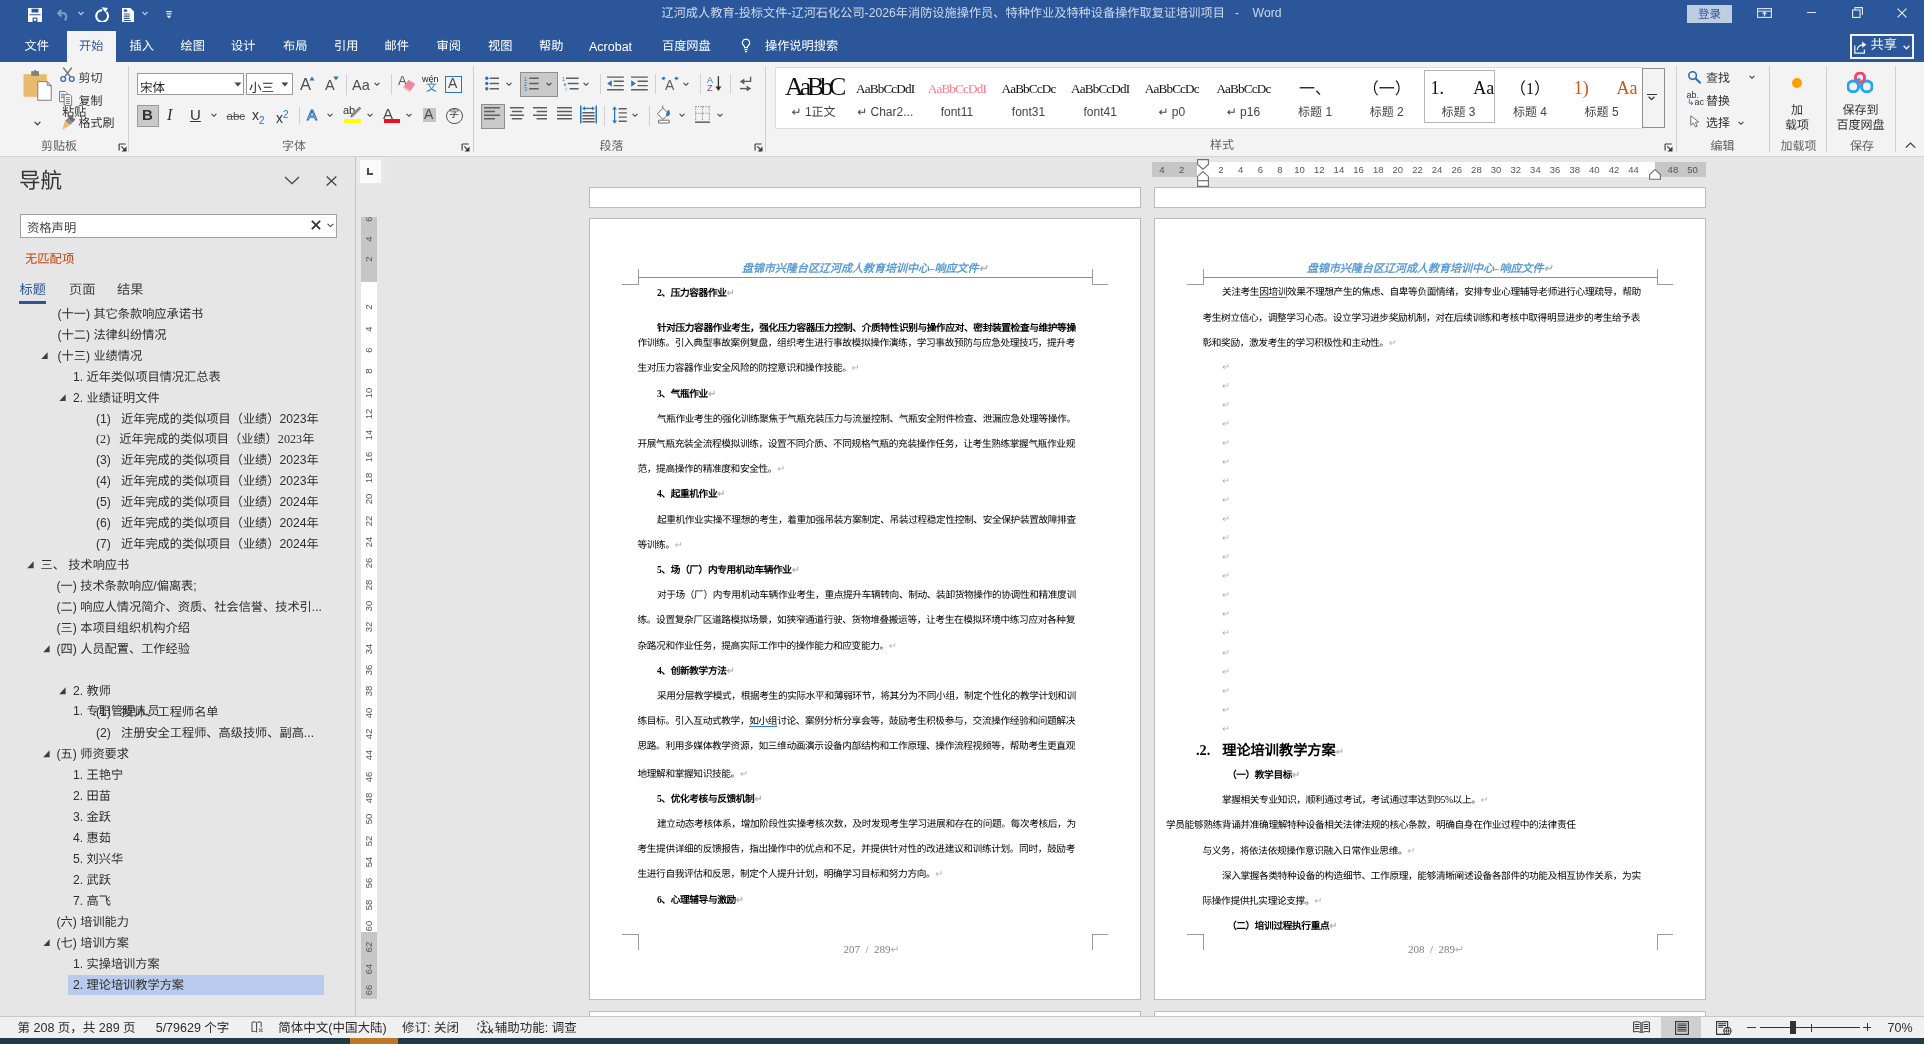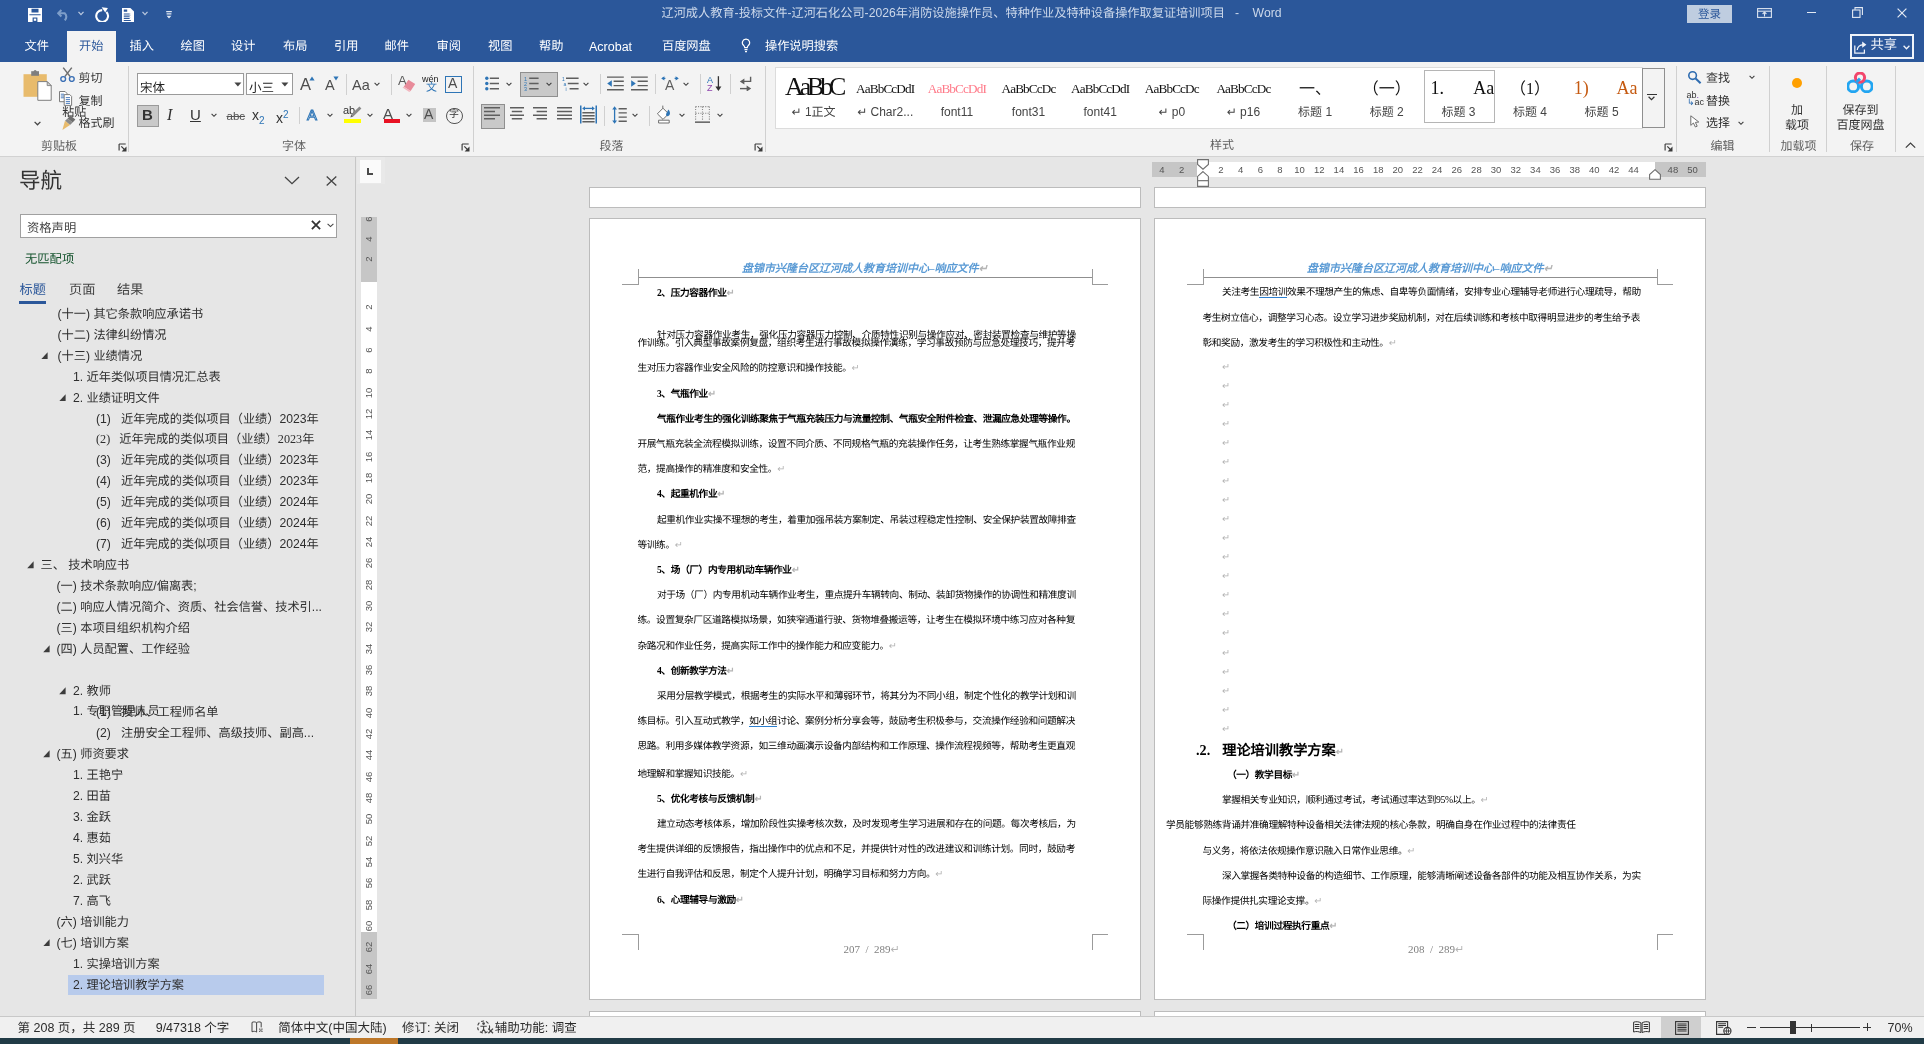--- a/index.html
+++ b/index.html
@@ -477,21 +477,21 @@
     <path fill="none" stroke="#444" stroke-width="1.3" d="M0.7 0.6 10.3 9.4M10.3 0.6 0.7 9.4"></path>
   </svg>
 <div class="a" style="left:20px;top:214px;width:315px;height:22px;background:#fff;border:1px solid #a0a0a0;"></div>
 <div class="a" style="left:27px;top:218px;font-size:12.3px;color:#444;">资格声明</div>
 <svg class="a" style="left:311px;top:220px" width="10" height="10" viewBox="0 0 10 10">
     <path fill="none" stroke="#333" stroke-width="1.8" d="M0.9 0.9 9.1 9.1M9.1 0.9 0.9 9.1"></path>
   </svg>
 <svg class="a" style="left:327px;top:223px" width="7" height="5" viewBox="0 0 7 5">
     <path fill="none" stroke="#444" stroke-width="1.1" d="M0.6 0.9 3.5 3.6 6.4 0.9"></path>
   </svg>
-<div class="a" style="left:25px;top:249px;font-size:12.3px;color:#14532d;">无匹配项</div>
+<div class="a" style="left:25px;top:249px;font-size:12.3px;color:#c2410c;">无匹配项</div>
 <div class="a" style="left:19.5px;top:279px;font-size:13.2px;color:#2b579a;">标题</div>
 <div class="a" style="left:69px;top:279px;font-size:13.2px;color:#444;">页面</div>
 <div class="a" style="left:117px;top:279px;font-size:13.2px;color:#444;">结果</div>
 <div class="a" style="left:19px;top:301px;width:27px;height:2.6px;background:#2b579a;"></div>
 
 <div class="a nt" style="left:57.5px;top:306.6px;">(十一) 其它条款响应承诺书</div>
 <div class="a nt" style="left:57.5px;top:327.6px;">(十二) 法律纠纷情况</div>
 <div class="a nt" style="left:57.5px;top:348.5px;">(十三) 业绩情况</div>
 <svg class="a" style="left:40.7px;top:351.6px" width="7" height="7.5" viewBox="0 0 7 7.5">
     <path fill="#3c3c3c" d="M6.6 0.2 6.6 7.2 0.2 7.2z"></path>
@@ -568,25 +568,25 @@
 <div class="a" style="left:1202.5px;top:277px;width:454.7px;height:1px;background:#8f8f8f;"></div>
 <div class="a cm" style="left:1202.5px;top:269.2px;width:1px;height:15.6px;"></div>
 <div class="a cm" style="left:1187.2px;top:284.3px;width:16.3px;height:1px;"></div>
 <div class="a cm" style="left:1202.5px;top:934.4px;width:1px;height:15.6px;"></div>
 <div class="a cm" style="left:1187.2px;top:934px;width:16.3px;height:1px;"></div>
 <div class="a cm" style="left:1657.2px;top:269.2px;width:1px;height:15.6px;"></div>
 <div class="a cm" style="left:1657.2px;top:284.3px;width:16.3px;height:1px;"></div>
 <div class="a cm" style="left:1657.2px;top:934.4px;width:1px;height:15.6px;"></div>
 <div class="a cm" style="left:1657.2px;top:934px;width:16.3px;height:1px;"></div>
 <div class="a dt" style="left:656.9px;top:285.7px;font-weight:bold;">2、压力容器作业<span class="pil">↵</span></div>
-<div class="a dt" style="left:656.9px;top:328px;">针对压力容器作业考生，强化压力容器压力控制、介质特性识别与操作应对、密封装置检查与维护等操</div>
+<div class="a dt" style="left:656.9px;top:321px;font-weight:bold;">针对压力容器作业考生，强化压力容器压力控制、介质特性识别与操作应对、密封装置检查与维护等操</div>
 <div class="a dt" style="left:637.5px;top:336.1px;">作训练。引入典型事故案例复盘，组织考生进行事故模拟操作演练，学习事故预防与应急处理技巧，提升考</div>
 <div class="a dt" style="left:637.5px;top:361.3px;">生对压力容器作业安全风险的防控意识和操作技能。<span class="pil">↵</span></div>
 <div class="a dt" style="left:656.9px;top:386.5px;font-weight:bold;">3、气瓶作业<span class="pil">↵</span></div>
-<div class="a dt" style="left:656.9px;top:411.7px;font-weight:bold;">气瓶作业考生的强化训练聚焦于气瓶充装压力与流量控制、气瓶安全附件检查、泄漏应急处理等操作。</div>
+<div class="a dt" style="left:656.9px;top:411.7px;">气瓶作业考生的强化训练聚焦于气瓶充装压力与流量控制、气瓶安全附件检查、泄漏应急处理等操作。</div>
 <div class="a dt" style="left:637.5px;top:436.9px;">开展气瓶充装全流程模拟训练，设置不同介质、不同规格气瓶的充装操作任务，让考生熟练掌握气瓶作业规</div>
 <div class="a dt" style="left:637.5px;top:462.1px;">范，提高操作的精准度和安全性。<span class="pil">↵</span></div>
 <div class="a dt" style="left:656.9px;top:487.3px;font-weight:bold;">4、起重机作业<span class="pil">↵</span></div>
 <div class="a dt" style="left:656.9px;top:512.5px;">起重机作业实操不理想的考生，着重加强吊装方案制定、吊装过程稳定性控制、安全保护装置故障排查</div>
 <div class="a dt" style="left:637.5px;top:537.7px;">等训练。<span class="pil">↵</span></div>
 <div class="a dt" style="left:656.9px;top:562.9px;font-weight:bold;">5、场（厂）内专用机动车辆作业<span class="pil">↵</span></div>
 <div class="a dt" style="left:656.9px;top:588.1px;">对于场（厂）内专用机动车辆作业考生，重点提升车辆转向、制动、装卸货物操作的协调性和精准度训</div>
 <div class="a dt" style="left:637.5px;top:613.3px;">练。设置复杂厂区道路模拟场景，如狭窄通道行驶、货物堆叠搬运等，让考生在模拟环境中练习应对各种复</div>
 <div class="a dt" style="left:637.5px;top:638.5px;">杂路况和作业任务，提高实际工作中的操作能力和应变能力。<span class="pil">↵</span></div>
 <div class="a dt" style="left:656.9px;top:663.7px;font-weight:bold;">4、创新教学方法<span class="pil">↵</span></div>
@@ -710,21 +710,21 @@
     <path fill="#fff" stroke="#6e6e6e" stroke-width="1.1" d="M0.6 21.8h10.8v5.6H0.6z"></path>
   </svg>
 <svg class="a" style="left:1649.4px;top:168.6px" width="12" height="11" viewBox="0 0 12 11">
     <path fill="#fff" stroke="#6e6e6e" stroke-width="1.1" d="M6 0.7 11.4 5.6v4.7H0.6V5.6z"></path>
   </svg>
 
 <div class="a" style="left:0;top:1016px;width:1924px;height:1px;background:#c8c8c8;"></div>
 <div class="a" style="left:0;top:1017px;width:1924px;height:21px;background:#f0f0f0;"></div>
 
 <div class="a sb" style="left:17.5px;">第 208 页，共 289 页</div>
-<div class="a sb" style="left:155.7px;">9/47318 个字</div>
+<div class="a sb" style="left:155.7px;">5/79629 个字</div>
 <svg class="a" style="left:251px;top:1020.5px" width="14" height="13" viewBox="0 0 14 13">
  <path fill="none" stroke="#444" stroke-width="1" d="M1 1.4c1.6-.7 3.2-.7 4.6.3v9.4c-1.4-1-3-1-4.6-.3z"></path>
  <path fill="none" stroke="#444" stroke-width="1" d="M5.6 1.7c1.4-1 3-1 4.6-.3v5"></path>
  <path fill="#444" d="M8.2 7.6h1.1v1.1H8.2zM10.4 7.6h1.1v1.1h-1.1zM9.3 8.7h1.1v1.1H9.3zM8.2 9.8h1.1v1.1H8.2zM10.4 9.8h1.1v1.1h-1.1z"></path>
 </svg>
 <div class="a sb" style="left:278.3px;">简体中文(中国大陆)</div>
 <div class="a sb" style="left:402px;">修订: 关闭</div>
 <svg class="a" style="left:476.5px;top:1020px" width="17" height="14" viewBox="0 0 17 14">
  <circle cx="6.6" cy="7" r="6" fill="none" stroke="#444" stroke-width="1.1" stroke-dasharray="3 2"></circle>
  <circle cx="6.6" cy="3.6" r="1.3" fill="#444"></circle>

